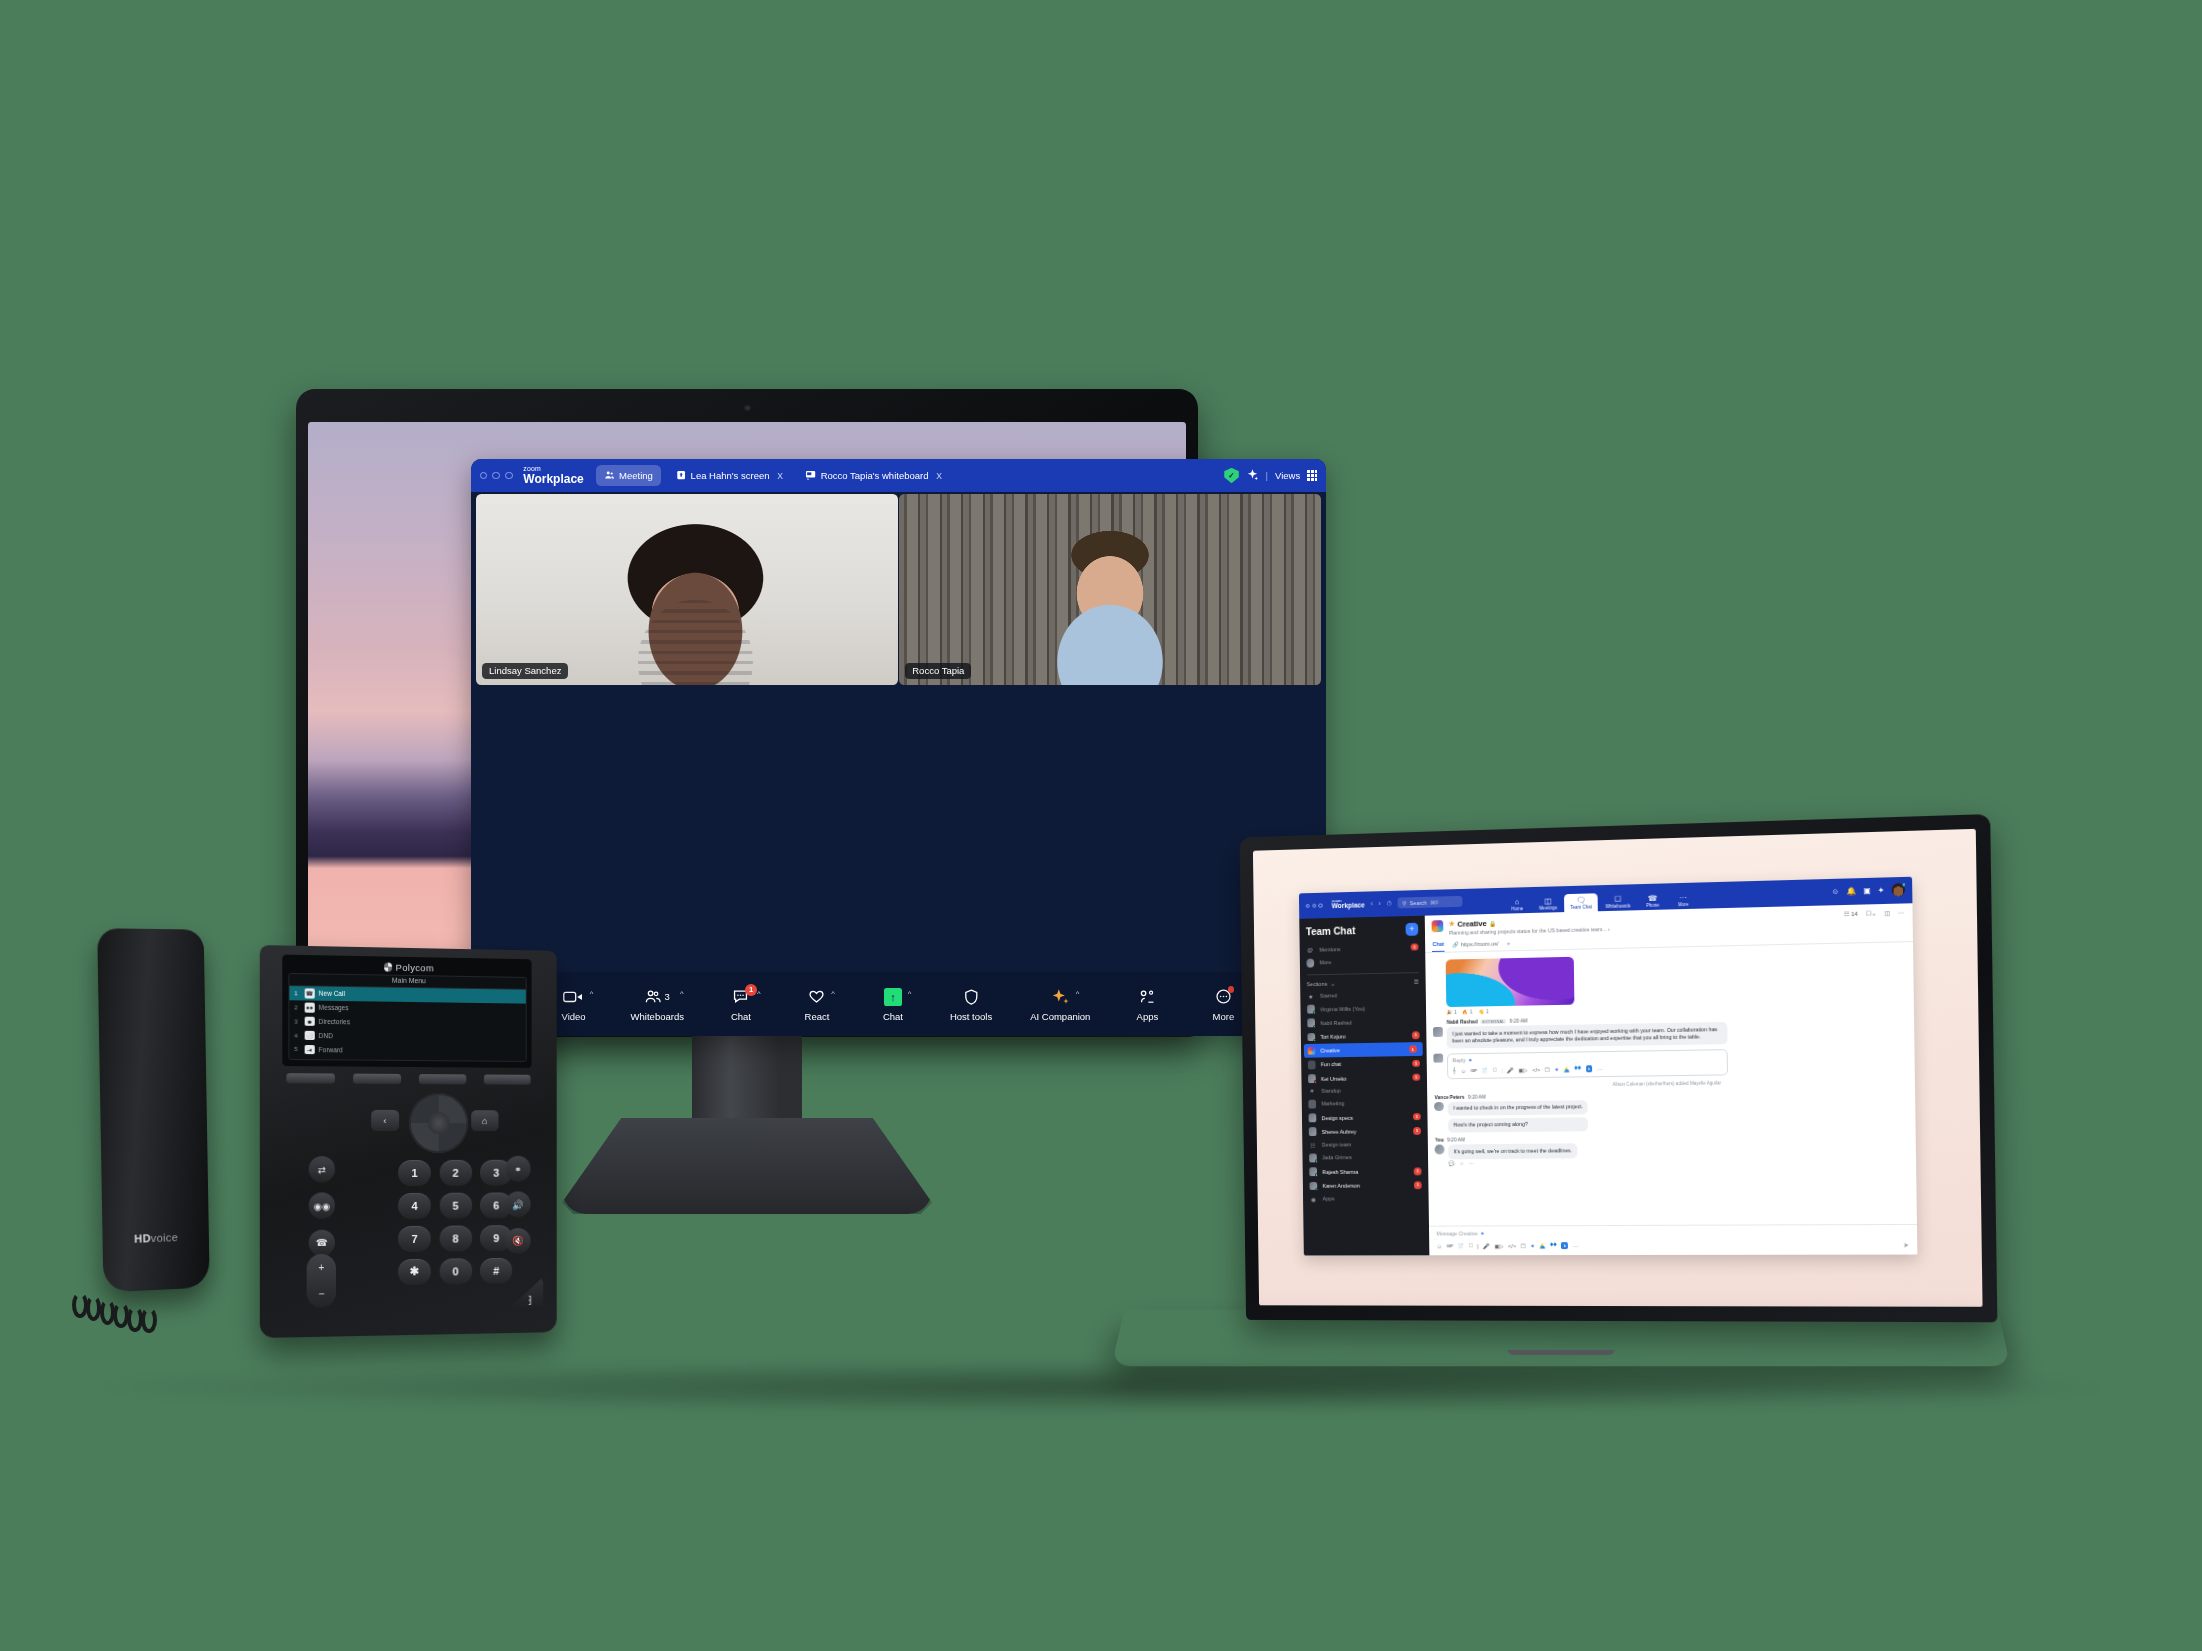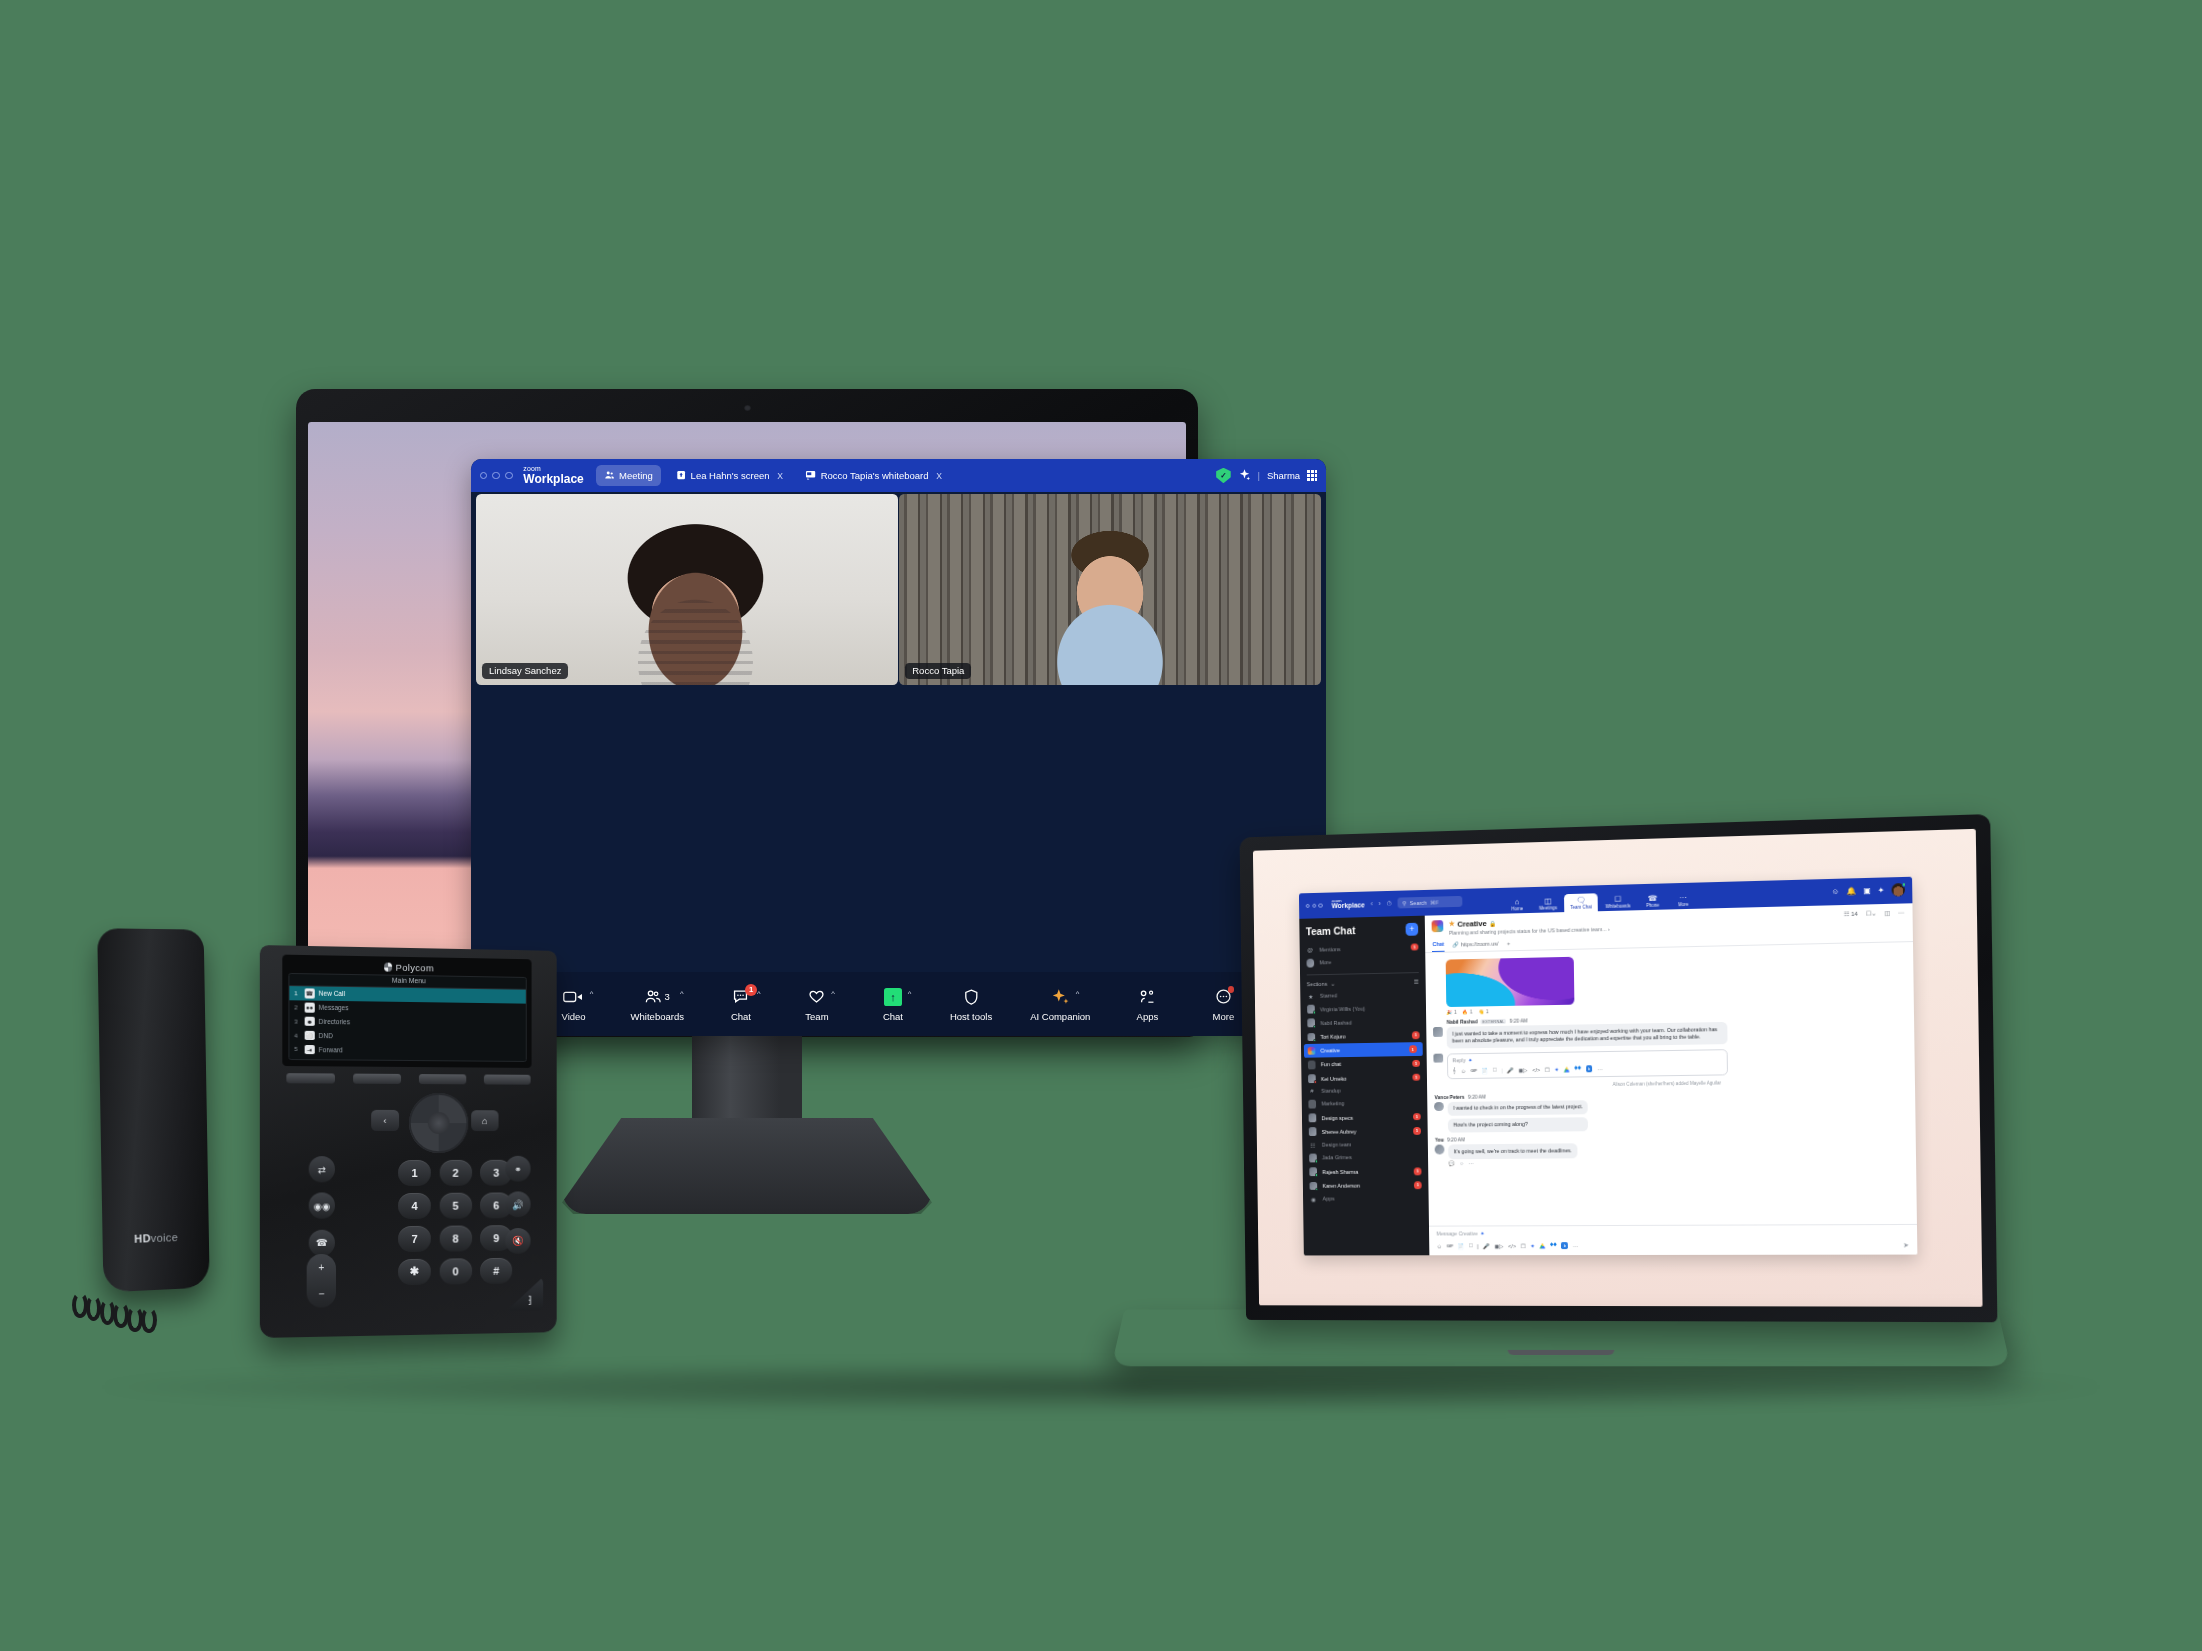--- a/index.html
+++ b/index.html
@@ -356,21 +356,21 @@
         <span class="shield">
             <span>✓</span>
           </span>
         <span>
           <svg width="13" height="13" viewBox="0 0 16 16">
               <path d="M8 1.4l1.5 4.2 4.2 1.5-4.2 1.5L8 12.8 6.5 8.6 2.3 7.1l4.2-1.5z" fill="#fff"></path>
               <path d="M12.6 10.6l.6 1.7 1.7.6-1.7.6-.6 1.7-.6-1.7-1.7-.6 1.7-.6z" fill="#fff"></path>
             </svg>
         </span>
         <span style="opacity:.5">|</span>
-        <span>Sharma</span>
+        <span>Views</span>
         <span class="grid9">
             <i></i>
             <i></i>
             <i></i>
             <i></i>
             <i></i>
             <i></i>
             <i></i>
             <i></i>
             <i></i>
@@ -428,21 +428,21 @@
           <span>Chat</span>
         </div>
 
         <div class="tbtn">
           <span class="ic">
             <svg width="17" height="15.5" viewBox="0 0 20 18">
                 <path d="M10 15.2C5.6 12 2.4 9.5 2.4 6.4 2.4 4.2 4 2.7 6 2.7c1.5 0 2.9.9 4 2.4 1.1-1.5 2.5-2.4 4-2.4 2 0 3.6 1.5 3.6 3.7 0 3.1-3.2 5.6-7.6 8.8z" fill="none" stroke="#fff" stroke-width="1.5"></path>
               </svg>
             <span class="caret">^</span>
           </span>
-          <span>Team</span>
+          <span>React</span>
         </div>
 
         <div class="tbtn">
           <span class="ic">
             <span class="sharesq">↑</span>
             <span class="caret">^</span>
           </span>
           <span>Chat</span>
         </div>
 

